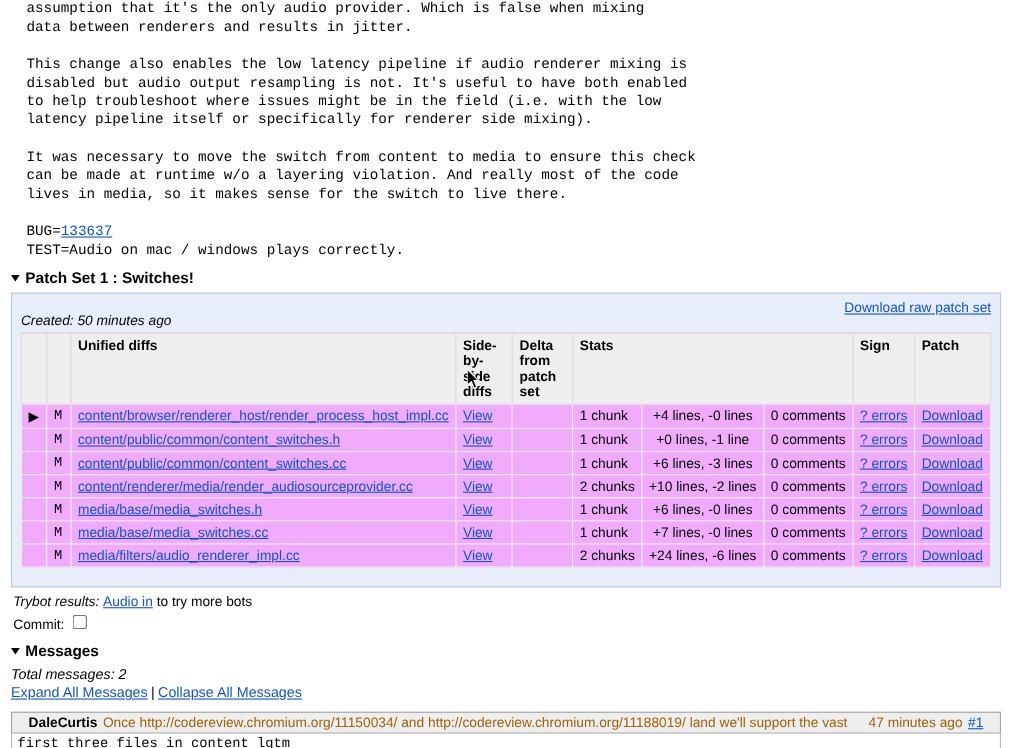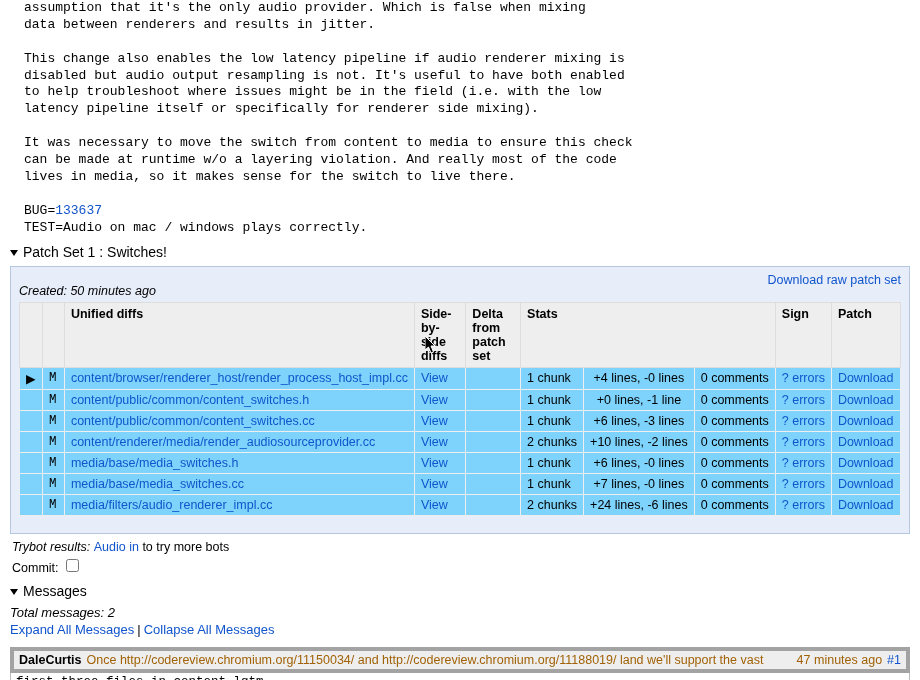--- a/index.html
+++ b/index.html
@@ -1,37 +1,37 @@
 <!DOCTYPE html>
 <html><head>
 <meta charset="utf-8">
 <style>
   html,body{margin:0;padding:0;font-family:Arial,Helvetica,sans-serif;font-size:13px;color:#000;background:#fff}
   body{width:920px;height:680px;overflow:hidden;padding:0 10px;box-sizing:border-box}
   pre.desc{font-family:"Courier New",monospace;font-size:13px;line-height:1.3;margin:0 0 6px 0;white-space:pre-wrap;padding-left:14px}
-  a{color:#1155cc;cursor:pointer}
-  .sect-head{font-weight:normal;font-size:14px;margin:8px 0 6px 0}
+  a{color:#1155cc;text-decoration:underline;cursor:pointer}
+  .sect-head{font-weight:bold;font-size:14px;margin:8px 0 6px 0}
   .disclosure{display:inline-block;width:0;height:0;border-left:4px solid transparent;border-right:4px solid transparent;border-top:6px solid #000;margin-right:5px;position:relative;top:-1px}
   .patch-box{border:1px solid #b5c7de;background:#e7eefa;padding:17px 8px;font-size:12.5px;position:relative}
   .patch-box .dl{position:absolute;right:8px;top:6px}
-  table.files{width:100%;border-collapse:collapse;font-size:12.5px;margin-top:4px;background:#7dd3fc}
+  table.files{width:100%;border-collapse:collapse;font-size:12.5px;margin-top:4px;background:#f0abfc}
   table.files th{background:#eee;border:1px solid #ddd;padding:4px 6px;text-align:left;font-weight:bold;vertical-align:top}
   table.files td{border:1px solid #eee;padding:3px 6px;vertical-align:top;white-space:nowrap}
   td.arrow{width:10px;color:#000}
   td.status{width:12px;font-family:"Courier New",monospace}
   td.stats-a{padding-right:2px}
   td.stats-b{text-align:center;padding-left:0}
   td.comments{white-space:nowrap}
   .trybot{font-style:italic;margin:6px 0 2px 2px;font-size:12.5px}
   .trybot .norm{font-style:normal}
   .commit-line{margin:2px 0 0 2px;font-size:12.5px}
   .msg-meta{font-style:italic;margin:6px 0 2px 0}
   .msg-links{margin:2px 0 10px 0}
   .msg-links .pipe{color:#000;padding:0 3px}
-  .msg-row{border:4px solid #a3a3a3;font-size:12.5px;padding:2px 5px;display:flex;align-items:baseline;gap:5px}
+  .msg-row{border:1px solid #a3a3a3;font-size:12.5px;padding:2px 15px;display:flex;align-items:baseline;gap:5px}
   .msg-row .who{font-weight:bold}
   .msg-row .snip{flex:1;color:#a16207;overflow:hidden;text-overflow:ellipsis;white-space:nowrap}
   .msg-row .ago{color:#a16207;white-space:nowrap}
   .bg-gray{background:#eee}
   .bg-green{background:#8cf28c}
   .msg-body{font-family:"Courier New",monospace;font-size:12.5px;background:#fff;border:1px solid #bbb;border-top:none;padding:2px 5px}
   .cursor{position:absolute;pointer-events:none}
   .cursor svg{display:block}
 </style>
 </head>

